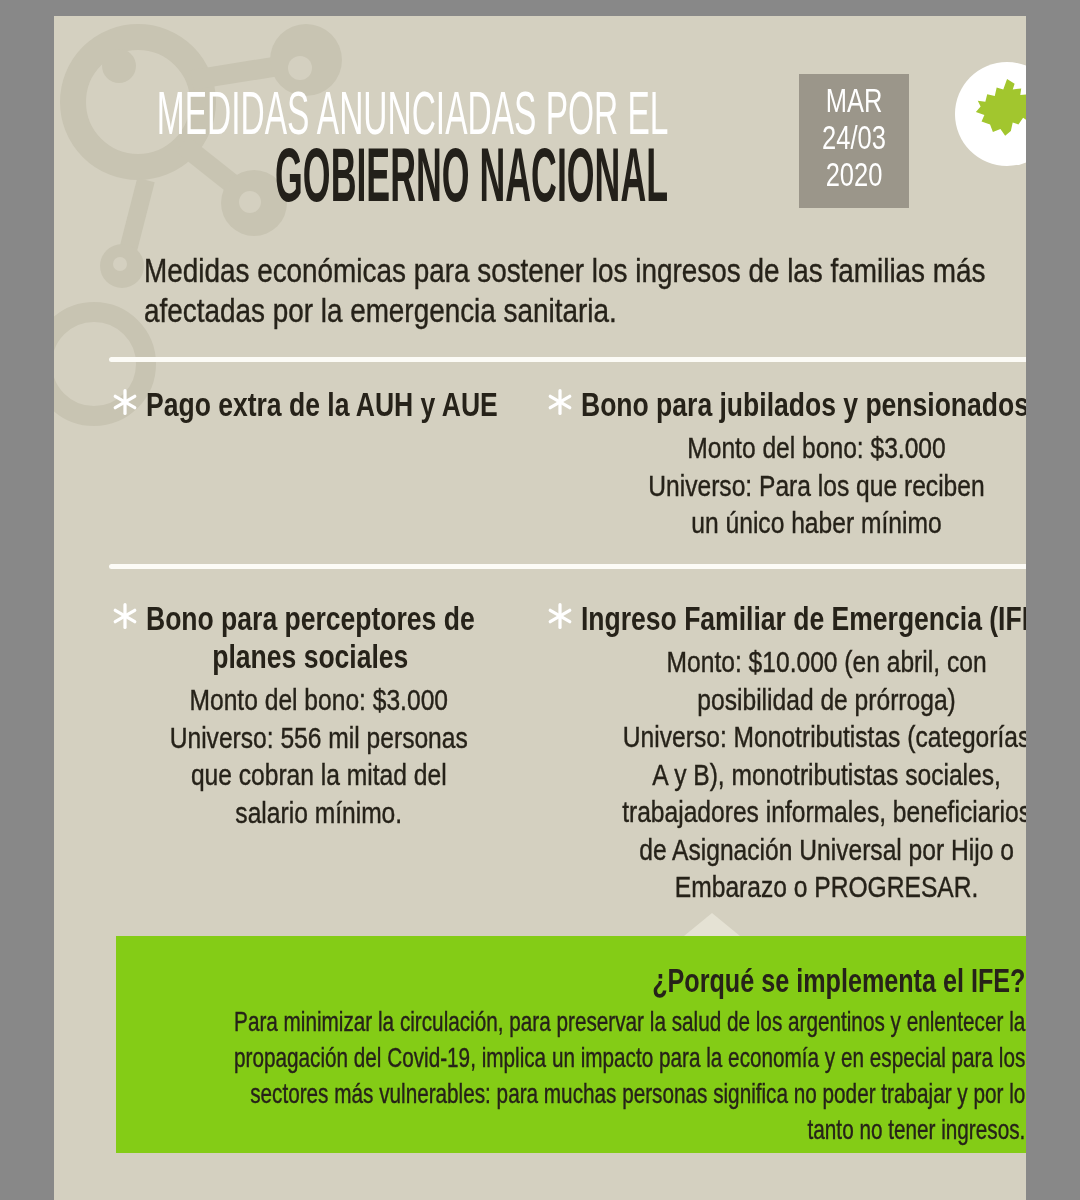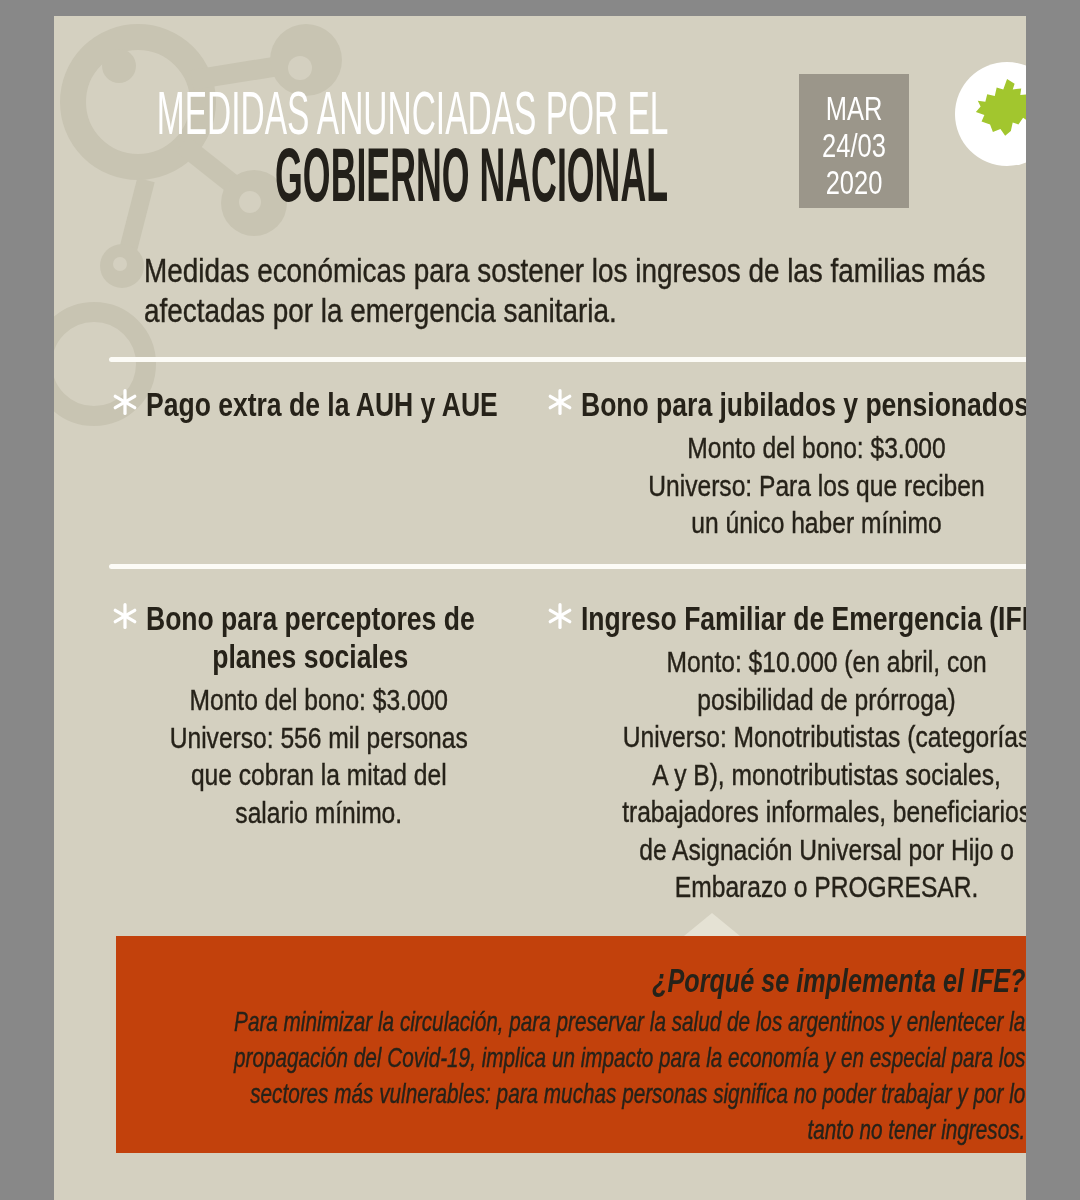--- a/index.html
+++ b/index.html
@@ -23,21 +23,21 @@
   }
   .headline {
     position:absolute; right:358px; top:121px; color:#23201a;
     font-size:76px; line-height:1; font-weight:bold;
     transform:scaleX(0.47);
   }
 
   .date-badge {
     position:absolute; left:745px; top:58px; width:110px; height:134px;
     background:#9b968a; color:#ffffff; text-align:center;
-    padding-top:16px; box-sizing:border-box;
+    padding-top:8px; box-sizing:border-box;
   }
   .date-badge div { font-size:34px; line-height:37px; transform:scaleX(0.75); transform-origin:50% 0; white-space:nowrap; }
 
   .logo-circle {
     position:absolute; left:901px; top:46px; width:104px; height:104px;
     background:#ffffff; border-radius:50%;
   }
   .logo-circle svg { position:absolute; left:19px; top:15px; }
   .logo-name { position:absolute; left:856px; top:152px; width:200px; text-align:center; color:#ffffff; }
   .logo-name .l1 { font-size:15px; letter-spacing:0.4px; line-height:16px; transform:scaleX(0.95); transform-origin:50% 0; white-space:nowrap; }
@@ -54,22 +54,21 @@
   .m-b { left:527px; top:369px; }
   .m-c { left:92px;  top:583px; }
   .m-d { left:527px; top:583px; }
   .bullet { position:absolute; left:-34px; top:4px; }
   .m-title div { font-size:34px; line-height:38px; font-weight:bold; transform:scaleX(0.78); }
   .m-body  { margin-top:6px; }
   .m-body div { font-size:30px; line-height:37.5px; -webkit-text-stroke:0.4px #262219; }
 
   .panel {
     position:absolute; left:62px; top:920px; width:943px; height:217px;
-    background:#c2410c;
-    font-style:italic;
+    background:#84cc16;
   }
   .panel-arrow {
     position:absolute; left:568px; top:-23px; width:0; height:0;
     border-left:28px solid transparent; border-right:28px solid transparent;
     border-bottom:23px solid #e5e2d4;
   }
   .panel-heading {
     position:absolute; right:34px; top:25px;
     font-size:34px; line-height:38px; font-weight:bold;
     transform:scaleX(0.74);

